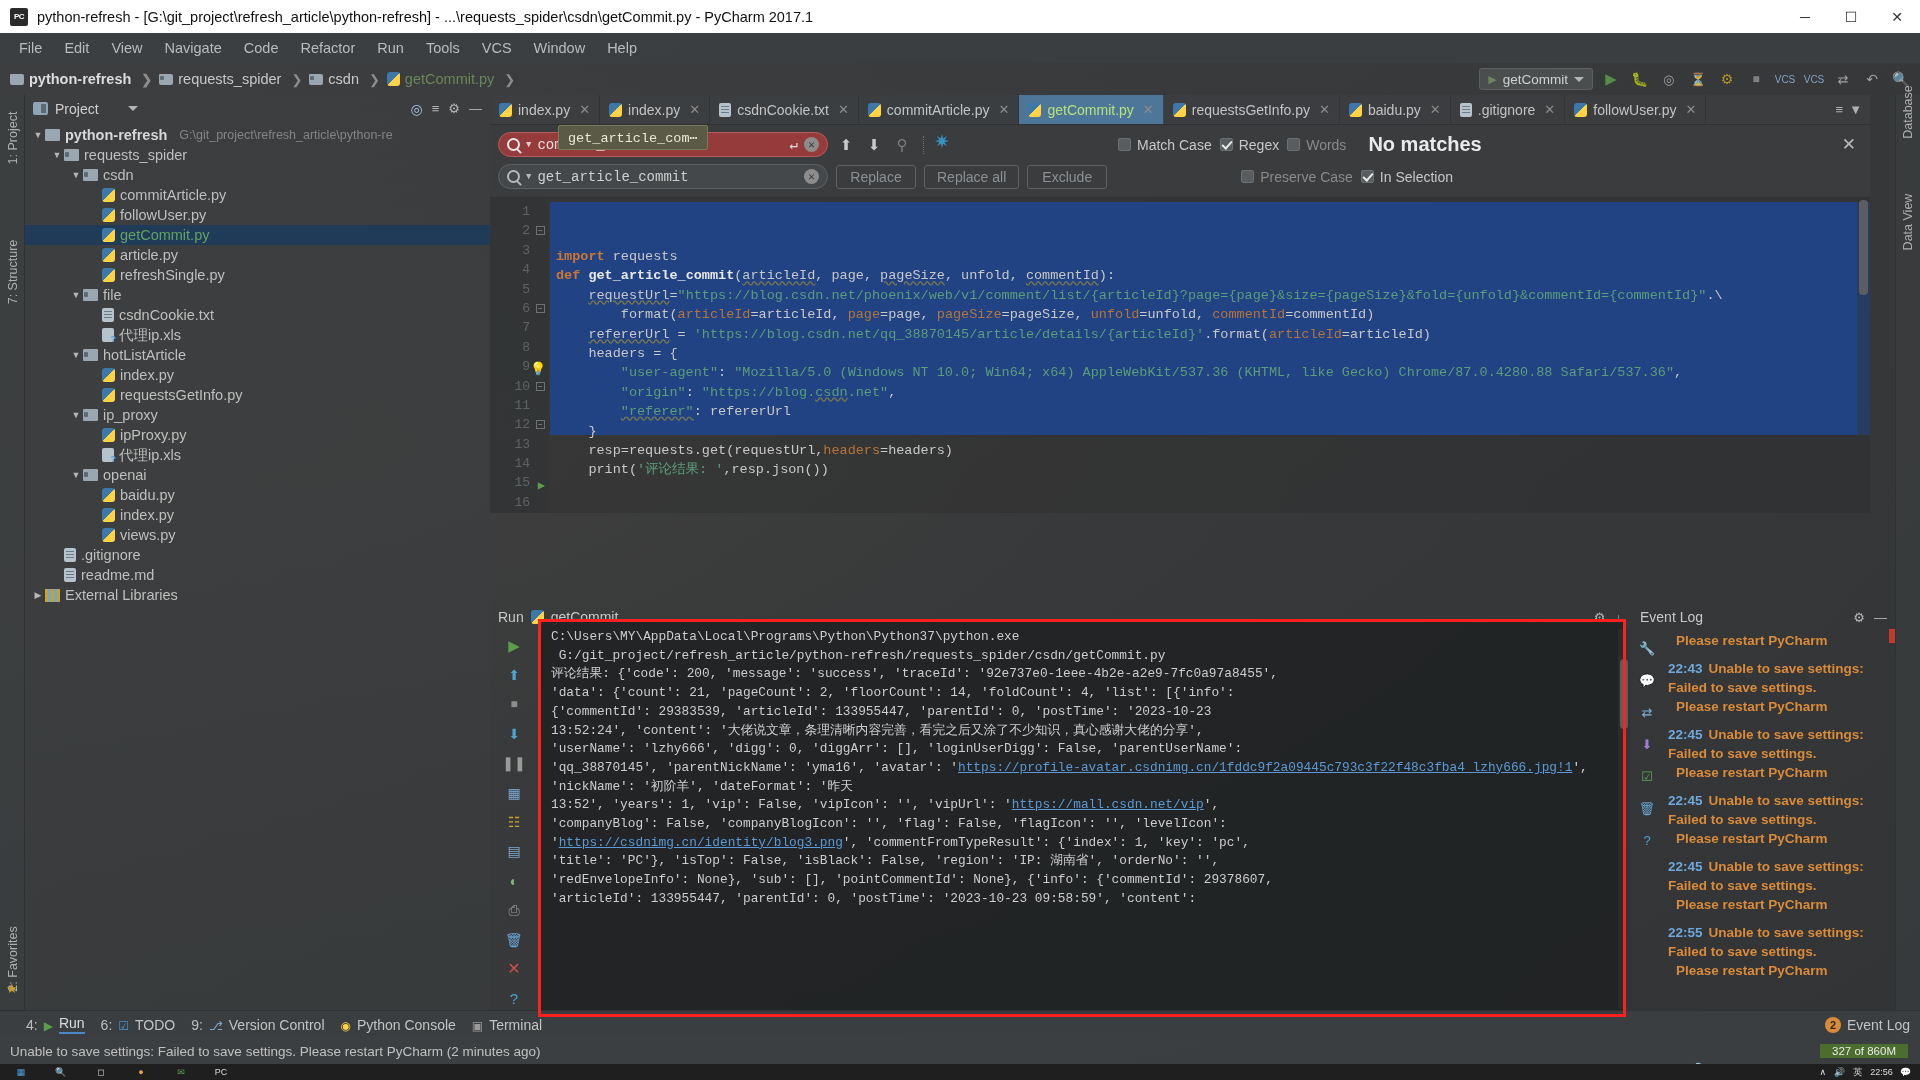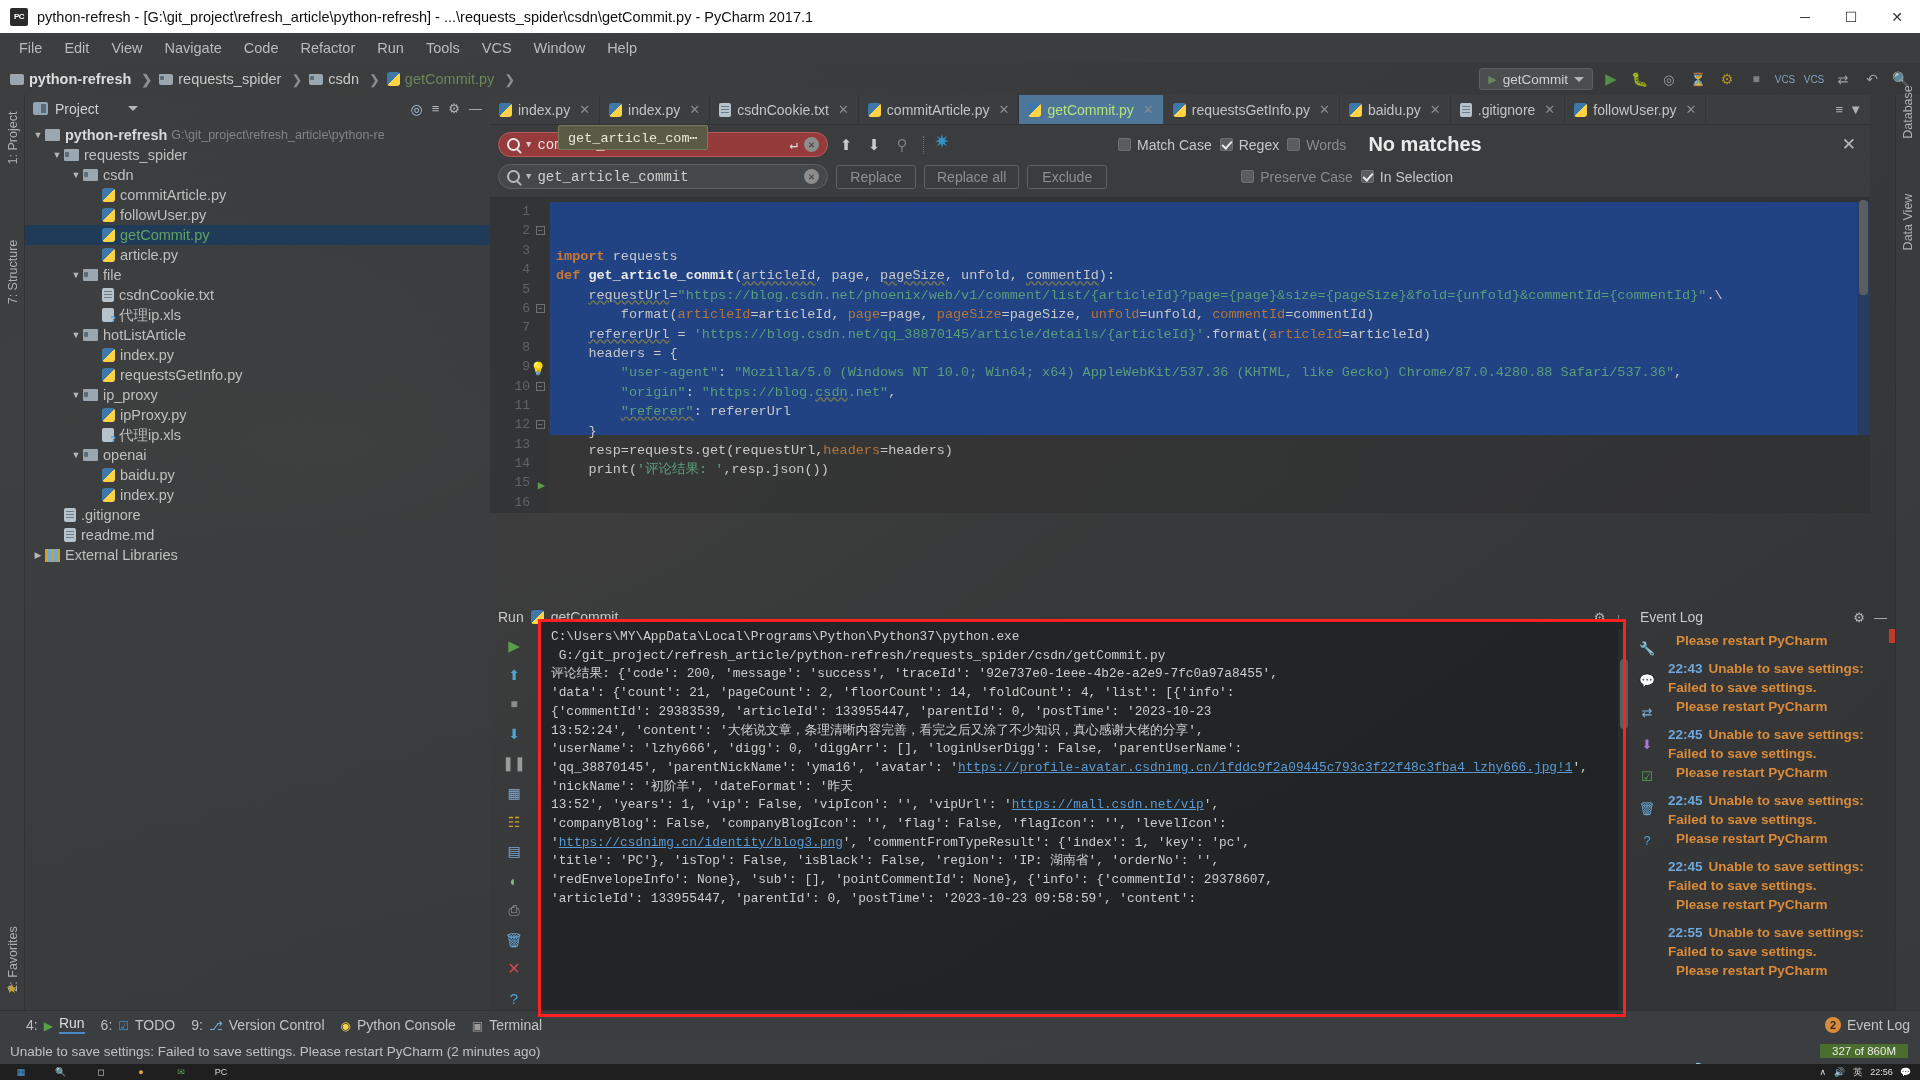--- a/index.html
+++ b/index.html
@@ -96,21 +96,21 @@
   }
   .proj-header .ph-ic { width:15px;height:13px;background:#8fa4b4;border-radius:2px;position:relative;}
   .proj-header .ph-ic::after{content:"";position:absolute;right:2px;top:2px;width:5px;height:9px;background:#5a6b78;}
   .caret-down { width:0;height:0;border-left:5px solid transparent;border-right:5px solid transparent;border-top:5px solid #b5b5b5; }
   .proj-header .hdr-right { margin-left:auto; display:flex; gap:9px; align-items:center; }
   .tree { padding-top:3px; font-size:14.5px; color:#bfbfbf; }
   .row { display:flex; align-items:center; height:20px; padding-left:6px; white-space:nowrap; }
   .row.sel { background:#1f3b57; }
   .row .arrow { width:14px; text-align:center; color:#b5b5b5; font-size:9px; }
   .row .nm { margin-left:5px; }
-  .row .sub { color:#848484; font-size:12.5px; margin-left:4px; }
+  .row .sub { color:#848484; font-size:12.5px; margin-left:12px; }
   .row.bold .nm { font-weight:bold; color:#d8d8d8; }
   .row.green .nm { color:#64a164; }
   .ico { width:15px; height:15px; display:inline-block; position:relative; flex:0 0 auto; }
   .ico.folder { background:#9aa7b0; border-radius:1px; height:12px; }
   .ico.folder::before{content:"";position:absolute;left:1px;top:3px;width:4px;height:5px;background:#5c6b75;border-radius:1px;}
   .ico.folder.nodot::before{display:none;}
   .ico.py { background:linear-gradient(135deg,#3c78aa 0 50%,#ffd343 50% 100%); border-radius:3px; height:14px; width:13px;}
   .ico.json { background:#b7c3cc;border-radius:2px;height:14px;width:12px; }
   .ico.json::after{content:"JS";position:absolute;left:0;bottom:0;font-size:6px;color:#1a6fa8;background:#cfe6f5;line-height:6px;padding:0 1px;}
   .ico.txt { background:#b7c3cc;border-radius:2px;height:14px;width:12px; }
@@ -420,20 +420,25 @@
         <div class="row sel green" style="padding-left: 63px;">
           <span class="arrow"></span>
           <span class="ico py"></span>
           <span class="nm">getCommit.py</span>
         </div>
         <div class="row" style="padding-left: 63px;">
           <span class="arrow"></span>
           <span class="ico py"></span>
           <span class="nm">article.py</span>
         </div>
+        <div class="row" style="padding-left: 63px;">
+          <span class="arrow"></span>
+          <span class="ico py"></span>
+          <span class="nm">refreshSingle.py</span>
+        </div>
         <div class="row" style="padding-left: 44px;">
           <span class="arrow">▼</span>
           <span class="ico folder"></span>
           <span class="nm">file</span>
         </div>
         <div class="row" style="padding-left: 63px;">
           <span class="arrow"></span>
           <span class="ico txt"></span>
           <span class="nm">csdnCookie.txt</span>
         </div>
@@ -479,20 +484,25 @@
         </div>
         <div class="row" style="padding-left: 63px;">
           <span class="arrow"></span>
           <span class="ico py"></span>
           <span class="nm">baidu.py</span>
         </div>
         <div class="row" style="padding-left: 63px;">
           <span class="arrow"></span>
           <span class="ico py"></span>
           <span class="nm">index.py</span>
+        </div>
+        <div class="row" style="padding-left: 63px;">
+          <span class="arrow"></span>
+          <span class="ico py"></span>
+          <span class="nm">views.py</span>
         </div>
         <div class="row" style="padding-left: 25px;">
           <span class="arrow"></span>
           <span class="ico txt"></span>
           <span class="nm">.gitignore</span>
         </div>
         <div class="row" style="padding-left: 25px;">
           <span class="arrow"></span>
           <span class="ico txt"></span>
           <span class="nm">readme.md</span>

